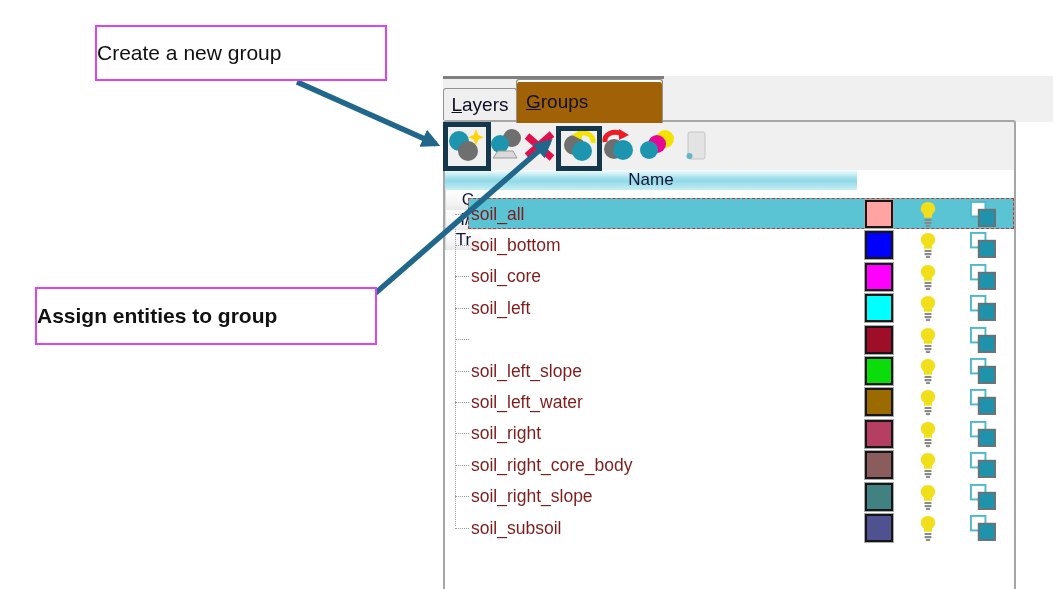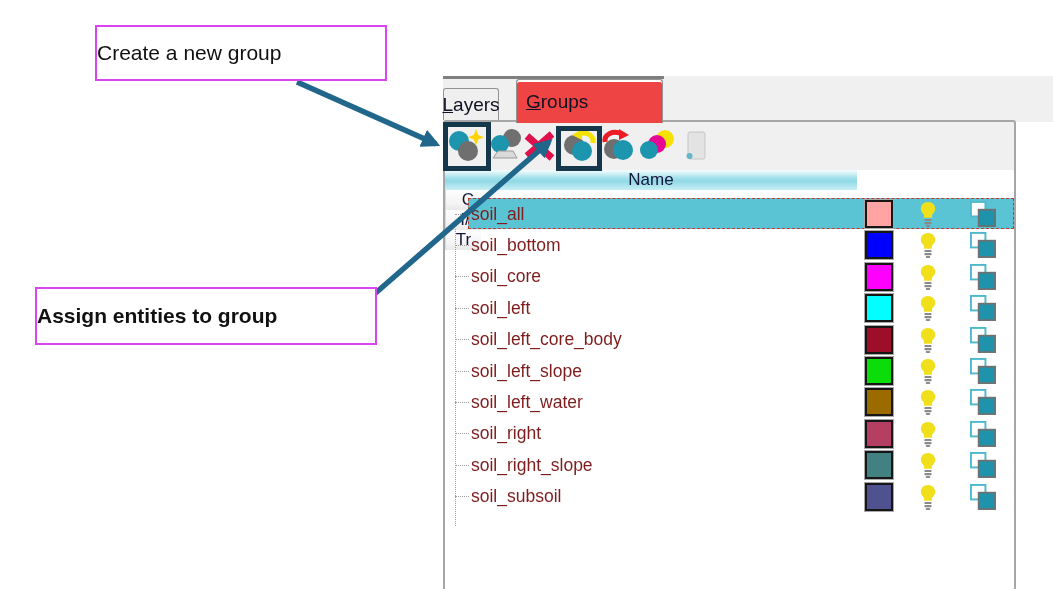--- a/index.html
+++ b/index.html
@@ -18,23 +18,23 @@
   #callout-assign{left:35px;top:287px;width:342px;height:58px;font-weight:bold;}
   
   #arrows{position:absolute;left:0;top:0;width:1053px;height:589px;z-index:30;pointer-events:none;}
   
   #panel-bg{position:absolute;left:443px;top:76px;width:610px;height:46px;background:#f0f0f0;z-index:1;}
   #tab-topline{position:absolute;left:443px;top:76px;width:221px;height:3px;background:#7f7f7f;z-index:6;}
   .tab{
     position:absolute;box-sizing:border-box;border:1.5px solid #929292;border-bottom:none;
     border-radius:3px 3px 0 0;font-size:19px;color:#101023;display:flex;align-items:center;
   }
-  #tab-layers{left:443px;top:88px;width:56px;height:32px;background:#efefef;z-index:5;justify-content:center;}
+  #tab-layers{left:443px;top:88px;width:74px;height:32px;background:#efefef;z-index:5;justify-content:center;}
   #tab-groups{
-    left:516px;top:79px;width:147px;height:44px;background:#ef4444;z-index:12;
+    left:516px;top:79px;width:147px;height:44px;background:#a16207;z-index:12;
     box-shadow:inset 0 2px 0 #fcfcfc;padding-left:9px;justify-content:flex-start;
   }
   .tab .u{text-decoration:underline;}
   
   #frame{
     position:absolute;left:443px;top:120px;width:573px;height:470px;box-sizing:border-box;
     border:2px solid #a6a6a6;border-bottom:none;border-radius:3px 3px 0 0;
     background:#f0f0f0;z-index:8;overflow:hidden;
   }
   #toolbar{position:absolute;left:0;top:0;width:100%;height:48px;}
@@ -204,21 +204,20 @@
       <rect x="7.5" y="26.8" width="5" height="2.1" rx="1" fill="#8a8a8a"></rect>
     </svg>
     <svg class="tricon" viewBox="0 0 30 30">
       <rect x="2" y="2" width="15" height="15" fill="#FFFFFF" stroke="#4FB8CC" stroke-width="2"></rect>
       <rect x="10" y="10" width="17" height="17" fill="#1F93AC" stroke="#707070" stroke-width="1.8"></rect>
     </svg>
   </div>
 
   <div class="row">
     <span class="connector"></span>
-    <span class="row-name">soil_left_core_body</span>
     <span class="swatch" style="background: rgb(158, 14, 40);"></span>
     <svg class="bulb" viewBox="0 0 20 30">
       <path d="M10 1 C5 1 2 4.5 2 8.5 C2 11.5 4 13.6 5.5 15 L5.5 18.5 L14.5 18.5 L14.5 15 C16 13.6 18 11.5 18 8.5 C18 4.5 15 1 10 1 Z" fill="#F2DF1C"></path>
       <rect x="6" y="20" width="8" height="2.3" rx="1" fill="#8a8a8a"></rect>
       <rect x="6" y="23.4" width="8" height="2.3" rx="1" fill="#8a8a8a"></rect>
       <rect x="7.5" y="26.8" width="5" height="2.1" rx="1" fill="#8a8a8a"></rect>
     </svg>
     <svg class="tricon" viewBox="0 0 30 30">
       <rect x="2" y="2" width="15" height="15" fill="#FFFFFF" stroke="#4FB8CC" stroke-width="2"></rect>
       <rect x="10" y="10" width="17" height="17" fill="#1F93AC" stroke="#707070" stroke-width="1.8"></rect>
@@ -266,20 +265,35 @@
       <rect x="6" y="20" width="8" height="2.3" rx="1" fill="#8a8a8a"></rect>
       <rect x="6" y="23.4" width="8" height="2.3" rx="1" fill="#8a8a8a"></rect>
       <rect x="7.5" y="26.8" width="5" height="2.1" rx="1" fill="#8a8a8a"></rect>
     </svg>
     <svg class="tricon" viewBox="0 0 30 30">
       <rect x="2" y="2" width="15" height="15" fill="#FFFFFF" stroke="#4FB8CC" stroke-width="2"></rect>
       <rect x="10" y="10" width="17" height="17" fill="#1F93AC" stroke="#707070" stroke-width="1.8"></rect>
     </svg>
   </div>
 
+  <div class="row">
+    <span class="connector"></span>
+    <span class="row-name">soil_right_core_body</span>
+    <span class="swatch" style="background: rgb(139, 92, 92);"></span>
+    <svg class="bulb" viewBox="0 0 20 30">
+      <path d="M10 1 C5 1 2 4.5 2 8.5 C2 11.5 4 13.6 5.5 15 L5.5 18.5 L14.5 18.5 L14.5 15 C16 13.6 18 11.5 18 8.5 C18 4.5 15 1 10 1 Z" fill="#F2DF1C"></path>
+      <rect x="6" y="20" width="8" height="2.3" rx="1" fill="#8a8a8a"></rect>
+      <rect x="6" y="23.4" width="8" height="2.3" rx="1" fill="#8a8a8a"></rect>
+      <rect x="7.5" y="26.8" width="5" height="2.1" rx="1" fill="#8a8a8a"></rect>
+    </svg>
+    <svg class="tricon" viewBox="0 0 30 30">
+      <rect x="2" y="2" width="15" height="15" fill="#FFFFFF" stroke="#4FB8CC" stroke-width="2"></rect>
+      <rect x="10" y="10" width="17" height="17" fill="#1F93AC" stroke="#707070" stroke-width="1.8"></rect>
+    </svg>
+  </div>
 
   <div class="row">
     <span class="connector"></span>
     <span class="row-name">soil_right_slope</span>
     <span class="swatch" style="background: rgb(65, 129, 129);"></span>
     <svg class="bulb" viewBox="0 0 20 30">
       <path d="M10 1 C5 1 2 4.5 2 8.5 C2 11.5 4 13.6 5.5 15 L5.5 18.5 L14.5 18.5 L14.5 15 C16 13.6 18 11.5 18 8.5 C18 4.5 15 1 10 1 Z" fill="#F2DF1C"></path>
       <rect x="6" y="20" width="8" height="2.3" rx="1" fill="#8a8a8a"></rect>
       <rect x="6" y="23.4" width="8" height="2.3" rx="1" fill="#8a8a8a"></rect>
       <rect x="7.5" y="26.8" width="5" height="2.1" rx="1" fill="#8a8a8a"></rect>

